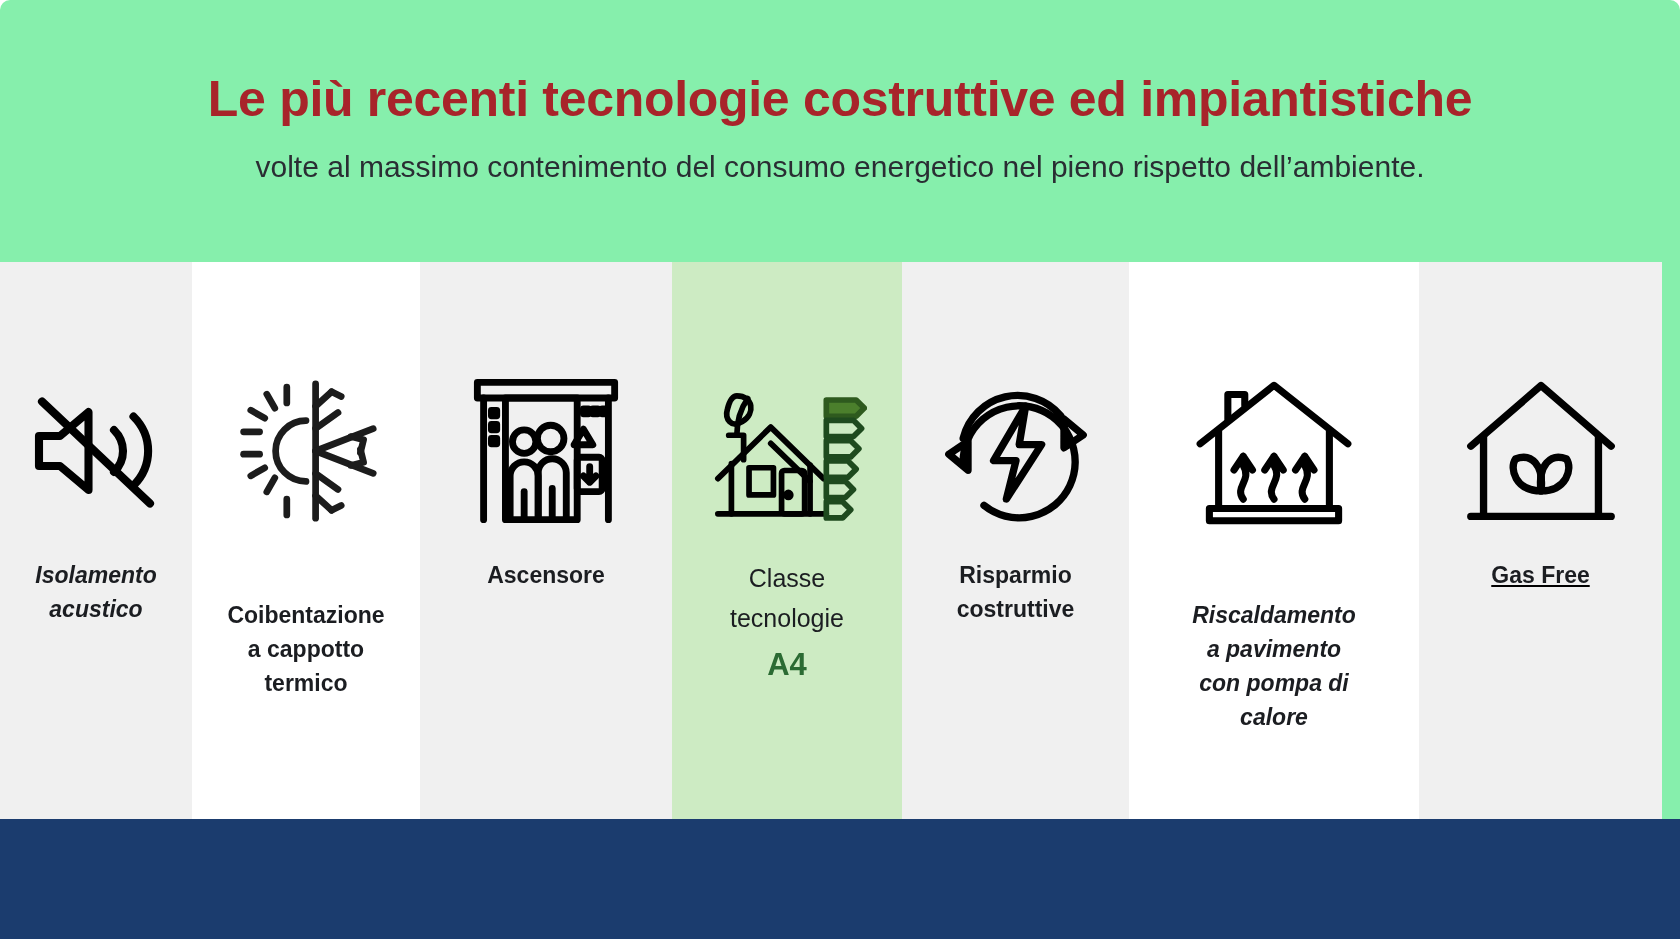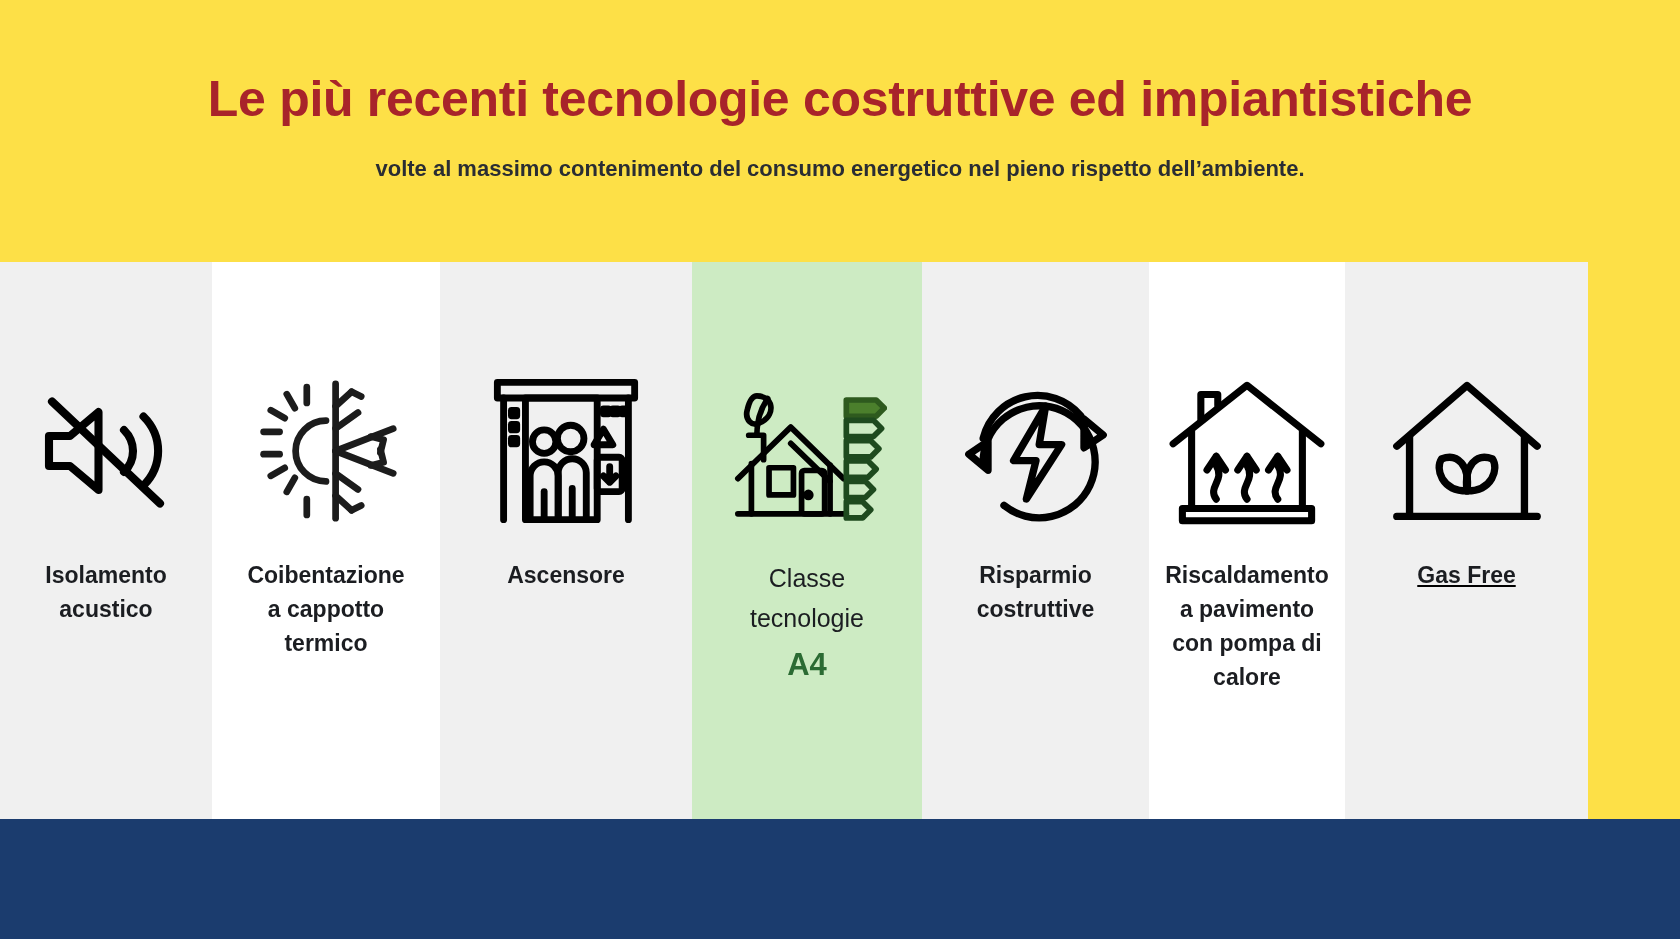--- a/index.html
+++ b/index.html
@@ -12,21 +12,22 @@
     background: #ffffff;
     font-family: "Liberation Sans", sans-serif;
     overflow: hidden;
     position: relative;
   }
 
   .page {
     position: relative;
     width: 1680px;
     height: 939px;
-    background: #fde047;
+    background: #86efac;
+    border-radius: 10px;
   }
 
   
   .header {
     position: absolute;
     left: 0;
     top: 0;
     width: 1680px;
     height: 255px;
     text-align: center;
@@ -35,24 +36,24 @@
     margin: 0;
     padding-top: 72px;
     font-size: 50px;
     font-weight: bold;
     letter-spacing: -0.3px;
     color: #A8242A;
     line-height: 1.08;
     font-family: "Liberation Sans", sans-serif;
   }
   .subtitle {
-    margin: 12px;
+    margin: 5px;
     padding-top: 18px;
-    font-size: 22px;
-    font-weight: bold;
+    font-size: 30px;
+    font-weight: normal;
     color: #2A2D33;
     line-height: 1.2;
     font-family: "Liberation Sans", sans-serif;
   }
 
   
   .features {
     position: absolute;
     left: 0;
     top: 262px;
@@ -64,21 +65,21 @@
   .feature {
     position: relative;
     height: 570px;
     box-sizing: border-box;
     display: flex;
     flex-direction: column;
     align-items: center;
     padding-top: 104px;
   }
   .feature.shaded { background: #F0F0F0; }
-  .feature.plain  { background: #FFFFFF; }
+  .feature.plain  { background: #FFFFFF; gap: 40px; }
   .feature.green  { background: #CDEBC3; }
 
   .icon-wrap {
     width: 160px;
     height: 170px;
     display: flex;
     align-items: center;
     justify-content: center;
   }
   .icon-wrap svg { display: block; }
@@ -107,26 +108,26 @@
   .class-badge {
     margin-top: 7px;
     font-size: 31px;
     font-weight: bold;
     color: #2B6B33;
     font-family: "Liberation Sans", sans-serif;
     line-height: 1.3;
   }
 
   
-  .col-0 { width: 212px; }
+  .col-0 { width: 192px; font-style: italic; }
   .col-1 { width: 228px; }
   .col-2 { width: 252px; }
   .col-3 { width: 230px; }
   .col-4 { width: 227px; }
-  .col-5 { width: 196px; }
+  .col-5 { width: 290px; font-style: italic; }
   .col-6 { width: 243px; text-decoration: underline; }
 
   
   .footer-bar {
     position: absolute;
     left: 0;
     bottom: 0;
     width: 1680px;
     height: 120px;
     background: #1B3C6E;

